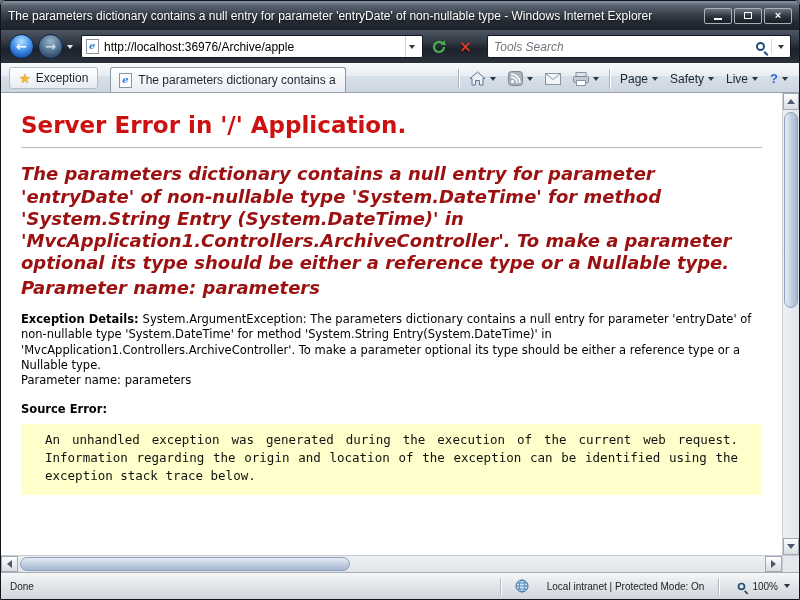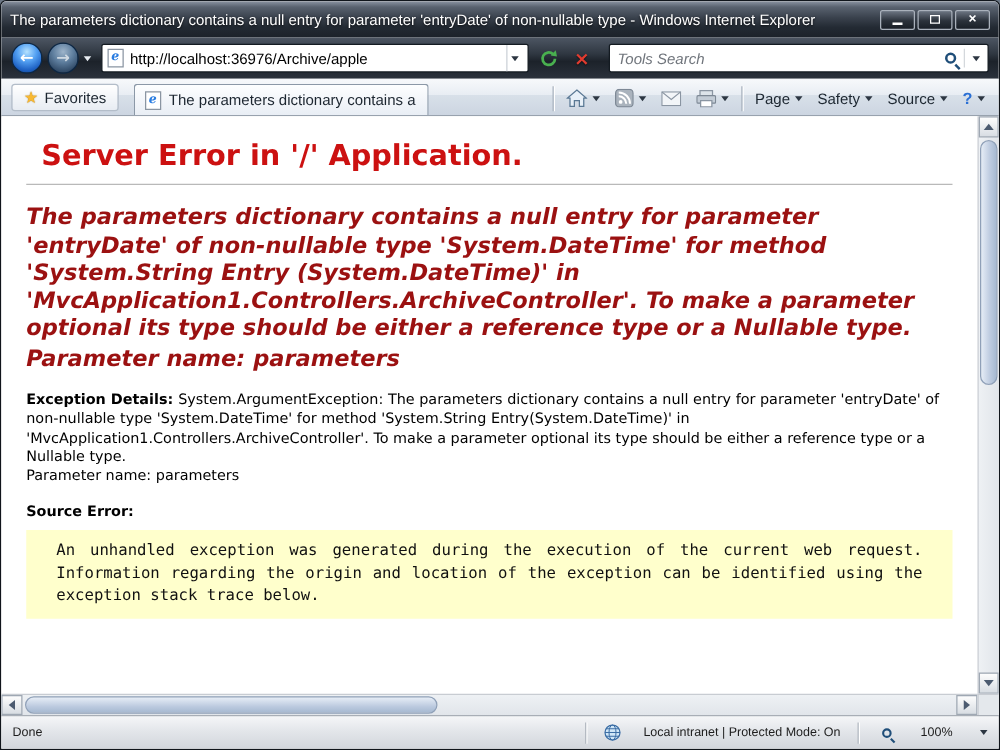--- a/index.html
+++ b/index.html
@@ -58,21 +58,21 @@
   .tab-label{white-space:nowrap;overflow:hidden;flex:1;}
   .cb-right{margin-left:auto;display:flex;align-items:center;gap:2px;padding-bottom:3px;text-align:right;}
   .cb-btn{display:flex;align-items:center;gap:4px;padding:3px 5px;border-radius:2px;font-size:12px;color:#1c2630;flex:0 0 auto;}
   .cb-sep{width:1px;height:20px;background:#aab4c0;box-shadow:1px 0 0 #fff;margin:0 3px;}
   .help-q{color:#2a6fd4;font-weight:bold;font-size:13px;}
 
   
   .content{flex:1;display:flex;flex-direction:column;min-height:0;background:#fff;}
   .content-main{flex:1;display:flex;min-height:0;}
   .pagearea{flex:1;overflow:hidden;padding:0 20px;font-family:"DejaVu Sans",sans-serif;min-width:0;}
-  .h1{margin-top:19px;font-size:23px;font-weight:bold;color:#cc1111;line-height:1.15;margin-left:12px;}
+  .h1{margin-top:19px;font-size:23px;font-weight:bold;color:#cc1111;line-height:1.15;}
   .rule{border:none;border-top:1px solid #b9b9b9;margin:9px 0 0 0;}
   .h2{margin-top:15px;font-size:18px;font-weight:bold;font-style:italic;color:#9b1111;line-height:1.23;}
   .h2 .param{margin-top:3px;}
   .para{margin-top:24px;font-size:11.5px;line-height:1.33;color:#000;}
   .para.tight{margin-top:13px;}
   .label{font-weight:bold;margin-right:4px;}
   .blockline{display:block;}
   .codebox{margin-top:7px;background:#ffffcc;padding:7px 24px 10px;font-family:"DejaVu Sans Mono",monospace;
     font-size:12.5px;line-height:1.45;color:#111;}
   .jline{text-align:justify;text-align-last:justify;}
@@ -95,21 +95,21 @@
   .hthumb{position:absolute;top:1px;bottom:1px;left:2px;width:330px;border:1px solid #8fa0b8;border-radius:8px;
     background:linear-gradient(180deg,#e6edf6,#bccadf 60%,#a6b9d1);}
   .corner{flex:0 0 17px;background:#e4e8ec;border-top:1px solid #c8ccd2;border-left:1px solid #c8ccd2;}
 
   
   .statusbar{flex:0 0 27px;background:linear-gradient(180deg,#f5f6f8,#e3e6ea 45%,#d2d6dc);
     border-top:1px solid #a8aeb6;display:flex;align-items:center;padding:0 9px;font-size:10px;color:#1d1d1d;gap:8px;}
   .sb-spacer{flex:1;}
   .sb-sep{width:1px;height:17px;background:#b4bac2;box-shadow:1px 0 0 #fff;}
   .sb-zone{display:flex;align-items:center;gap:18px;padding:0 6px;}
-  .sb-zoom{display:flex;align-items:center;gap:22px;padding-left:10px;}
+  .sb-zoom{display:flex;align-items:center;gap:6px;padding-left:10px;}
   .mag-small{transform:scale(.85);}
 </style>
 </head>
 <body>
 
 <div class="window">
 
   <div class="titlebar">
     <div class="title-text">The parameters dictionary contains a null entry for parameter 'entryDate' of non-nullable type  - Windows Internet Explorer</div>
     <div class="win-btns">
@@ -158,21 +158,21 @@
       <div class="search-text">Tools Search</div>
       <div class="magnifier"></div>
       <div class="search-sep"></div>
       <div class="dd"></div>
     </div>
   </div>
 
   <div class="commandbar">
     <div class="fav-btn">
       <span class="star">★</span>
-      <span>Favorites</span>
+      <span>Exception</span>
     </div>
 
     <div class="tab">
       <div class="doc-icon">
         <span class="e">e</span>
       </div>
       <span class="tab-label">The parameters dictionary contains a ...</span>
     </div>
 
     <div class="cb-right">
@@ -209,21 +209,21 @@
       <div class="cb-sep"></div>
       <div class="cb-btn">
         <span>Page</span>
         <div class="dd"></div>
       </div>
       <div class="cb-btn">
         <span>Safety</span>
         <div class="dd"></div>
       </div>
       <div class="cb-btn">
-        <span>Source</span>
+        <span>Live</span>
         <div class="dd"></div>
       </div>
       <div class="cb-btn">
         <span class="help-q">?</span>
         <div class="dd"></div>
       </div>
     </div>
   </div>
 
   <div class="content">

